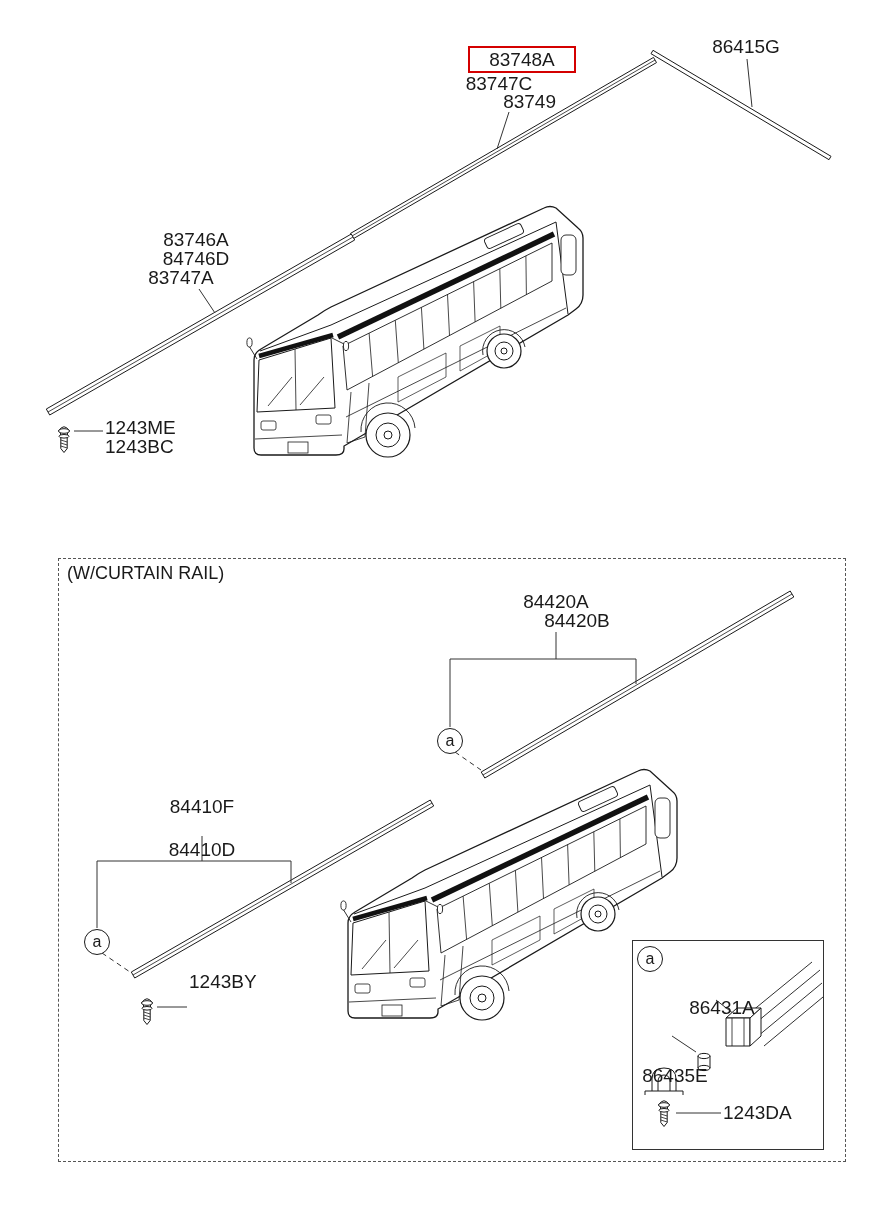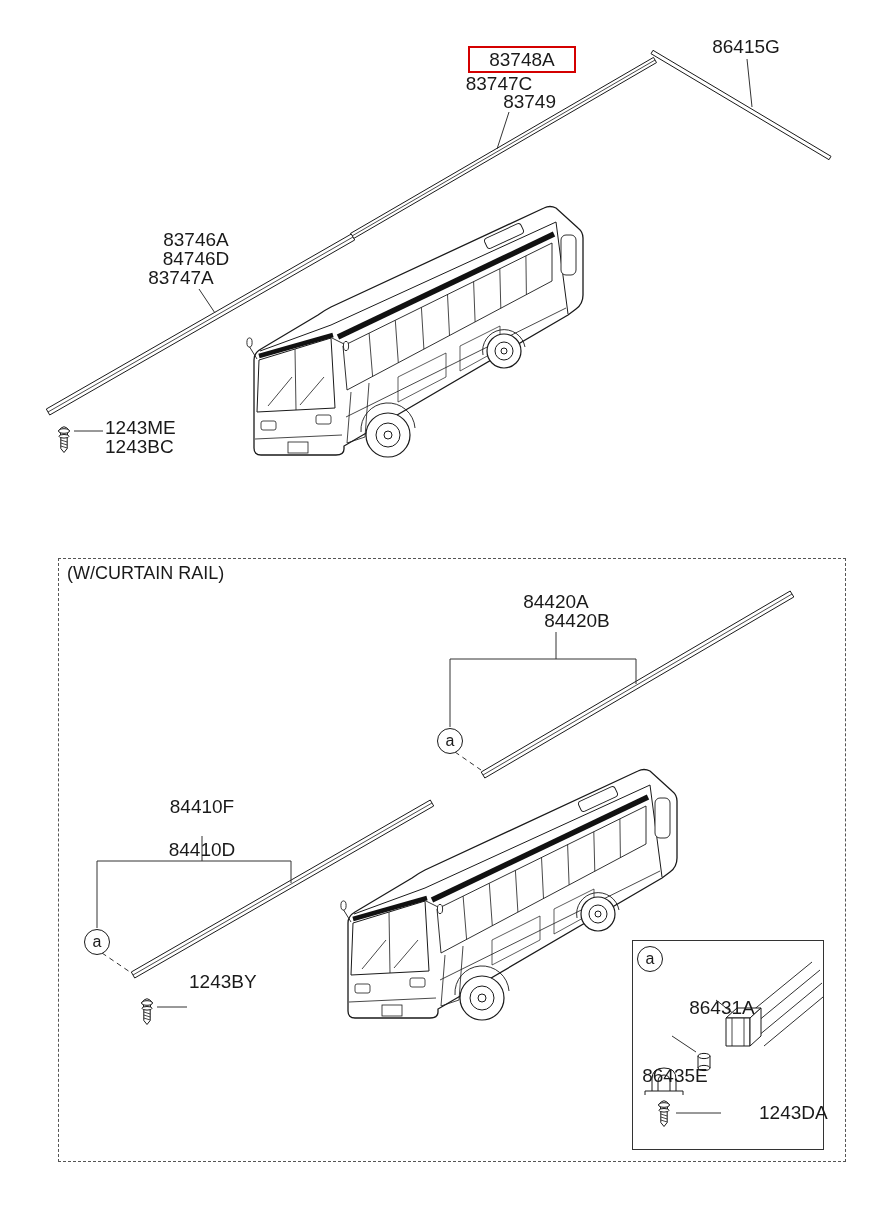--- a/index.html
+++ b/index.html
@@ -180,19 +180,19 @@
   <div class="lbl ctr" style="left:511px;top:592px;width:90px;">84420A</div>
   <div class="lbl ctr" style="left:532px;top:611px;width:90px;">84420B</div>
 
   <div class="lbl ctr" style="left:157px;top:797px;width:90px;">84410F</div>
   <div class="lbl ctr" style="left:157px;top:816px;width:90px;margin-top:24px;">84410D</div>
 
   <div class="lbl" style="left:189px;top:972px;">1243BY</div>
 
   <div class="lbl ctr" style="left:677px;top:978px;width:90px;margin-top:20px;">86431A</div>
   <div class="lbl ctr" style="left:631px;top:1066px;width:88px;">86435E</div>
-  <div class="lbl" style="left:723px;top:1103px;margin-left:36px;">1243DA</div>
+  <div class="lbl" style="left:723px;top:1103px;">1243DA</div>
 
   <div class="callout" style="left:437px;top:728px;">a</div>
   <div class="callout" style="left:84px;top:929px;">a</div>
   <div class="callout" style="left:637px;top:946px;">a</div>
 
 </div>
 
 </body></html>

